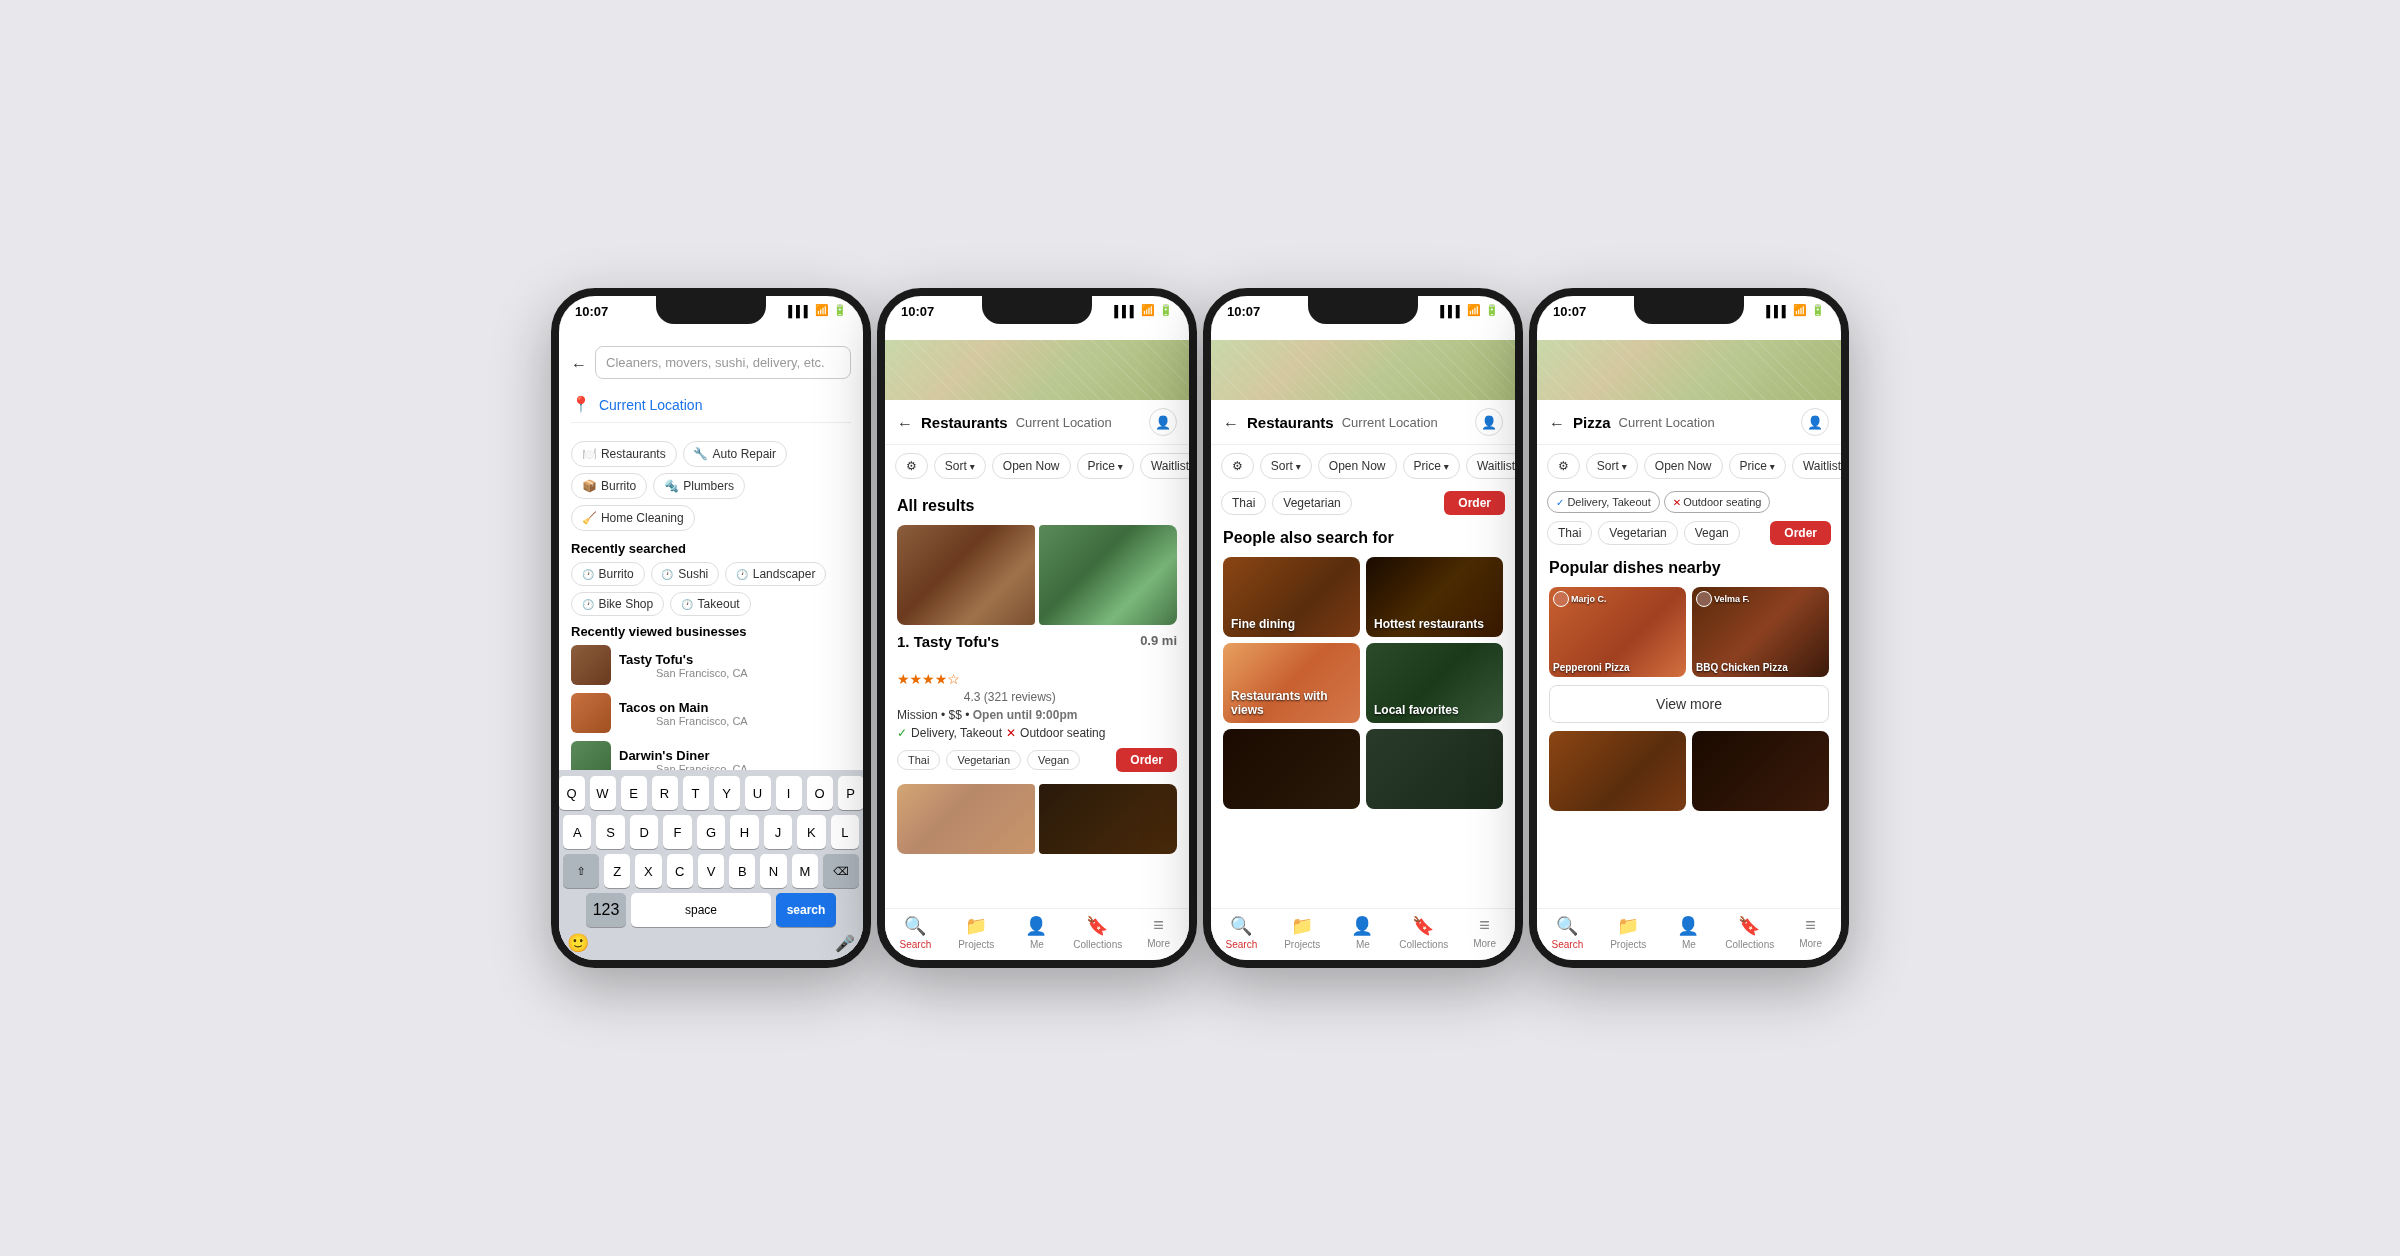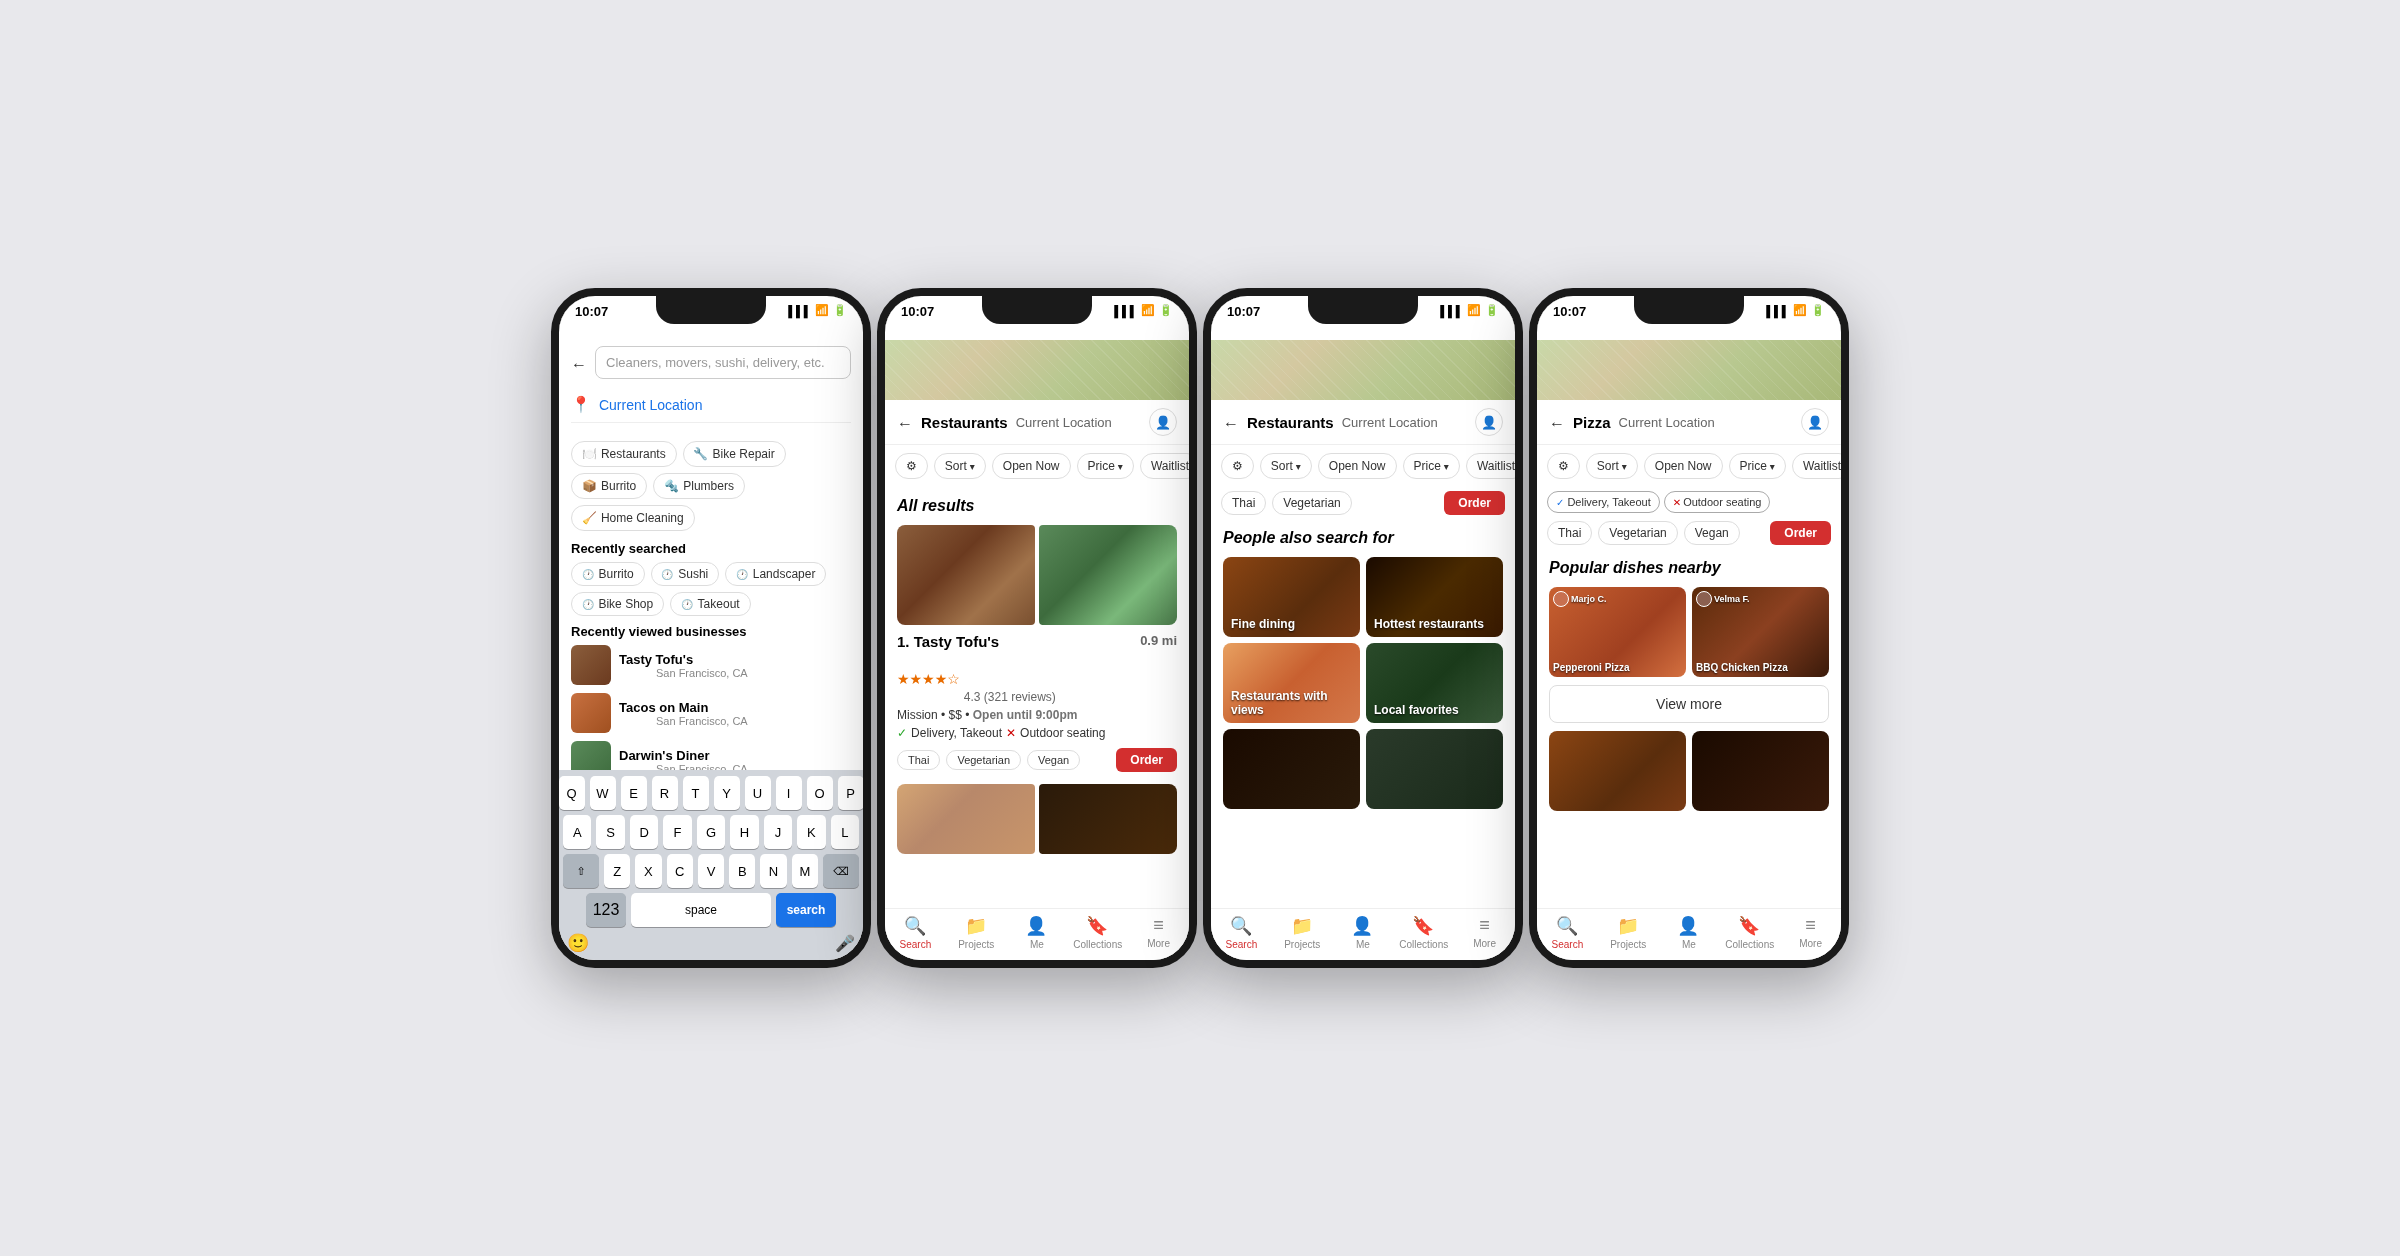--- a/index.html
+++ b/index.html
@@ -176,21 +176,20 @@
       flex: 1;
       overflow-y: auto;
       padding: 10px 12px;
     }
     .content::-webkit-scrollbar { display: none; }
     .section-title {
       font-size: 16px;
       font-weight: 700;
       color: #000;
       margin-bottom: 10px;
-      font-style: italic;
     }
     
     .result-images {
       display: flex;
       gap: 4px;
       margin-bottom: 8px;
       border-radius: 8px;
       overflow: hidden;
       height: 100px;
     }
@@ -563,21 +562,21 @@
       </div>
 
       <div class="content">
         <div class="cat-row">
           <div class="cat-chip">
             <span class="cat-icon">🍽️</span>
             <span>Restaurants</span>
           </div>
           <div class="cat-chip">
             <span class="cat-icon">🔧</span>
-            <span>Bike Repair</span>
+            <span>Auto Repair</span>
           </div>
           <div class="cat-chip">
             <span class="cat-icon">📦</span>
             <span>Burrito</span>
           </div>
           <div class="cat-chip">
             <span class="cat-icon">🔩</span>
             <span>Plumbers</span>
           </div>
           <div class="cat-chip">

